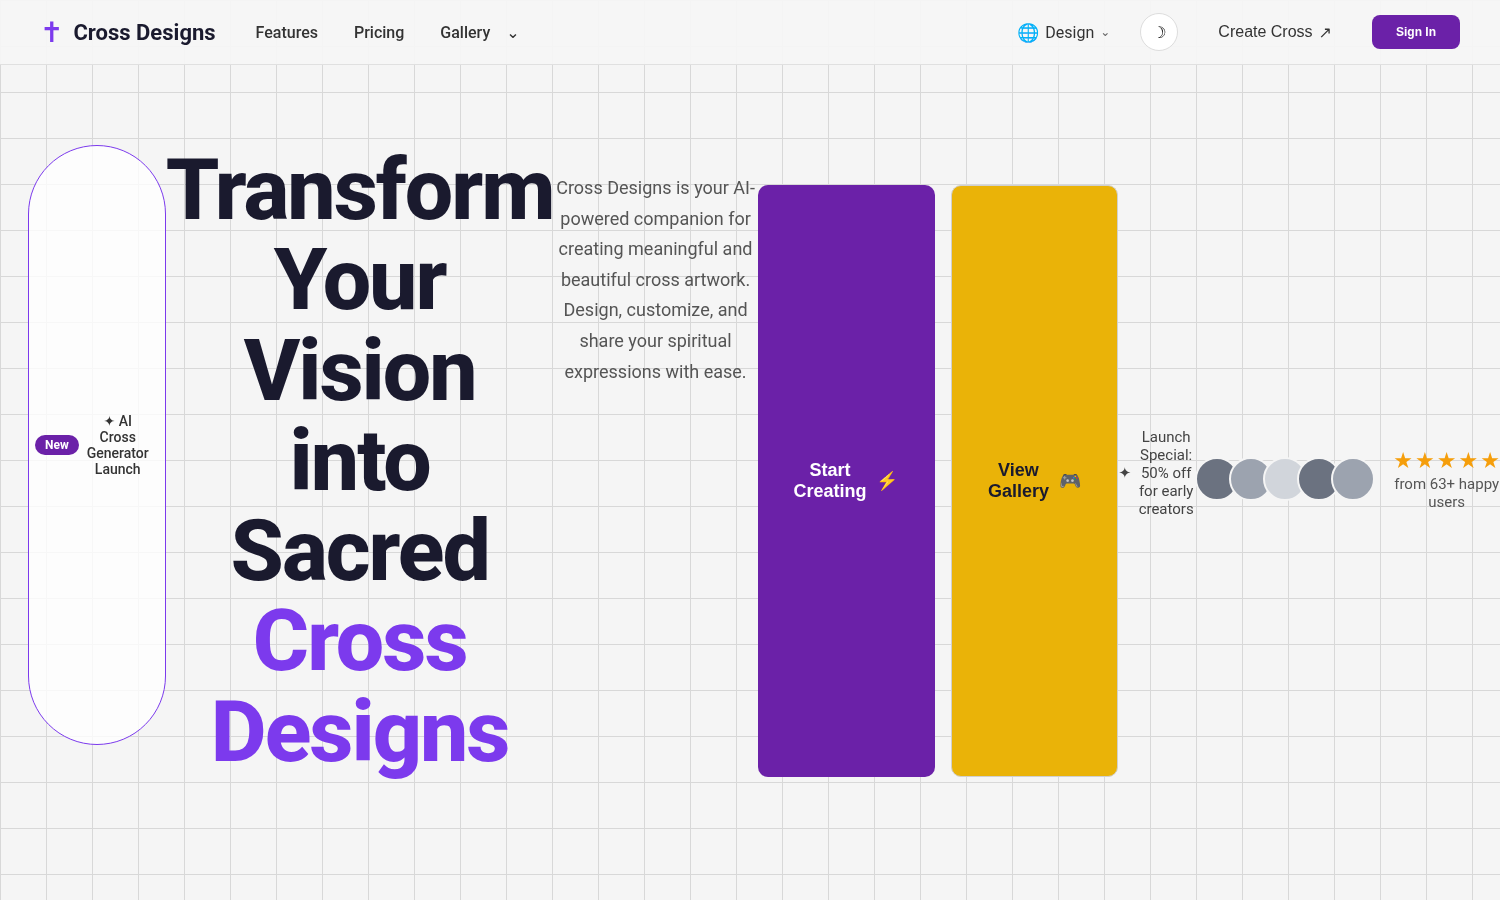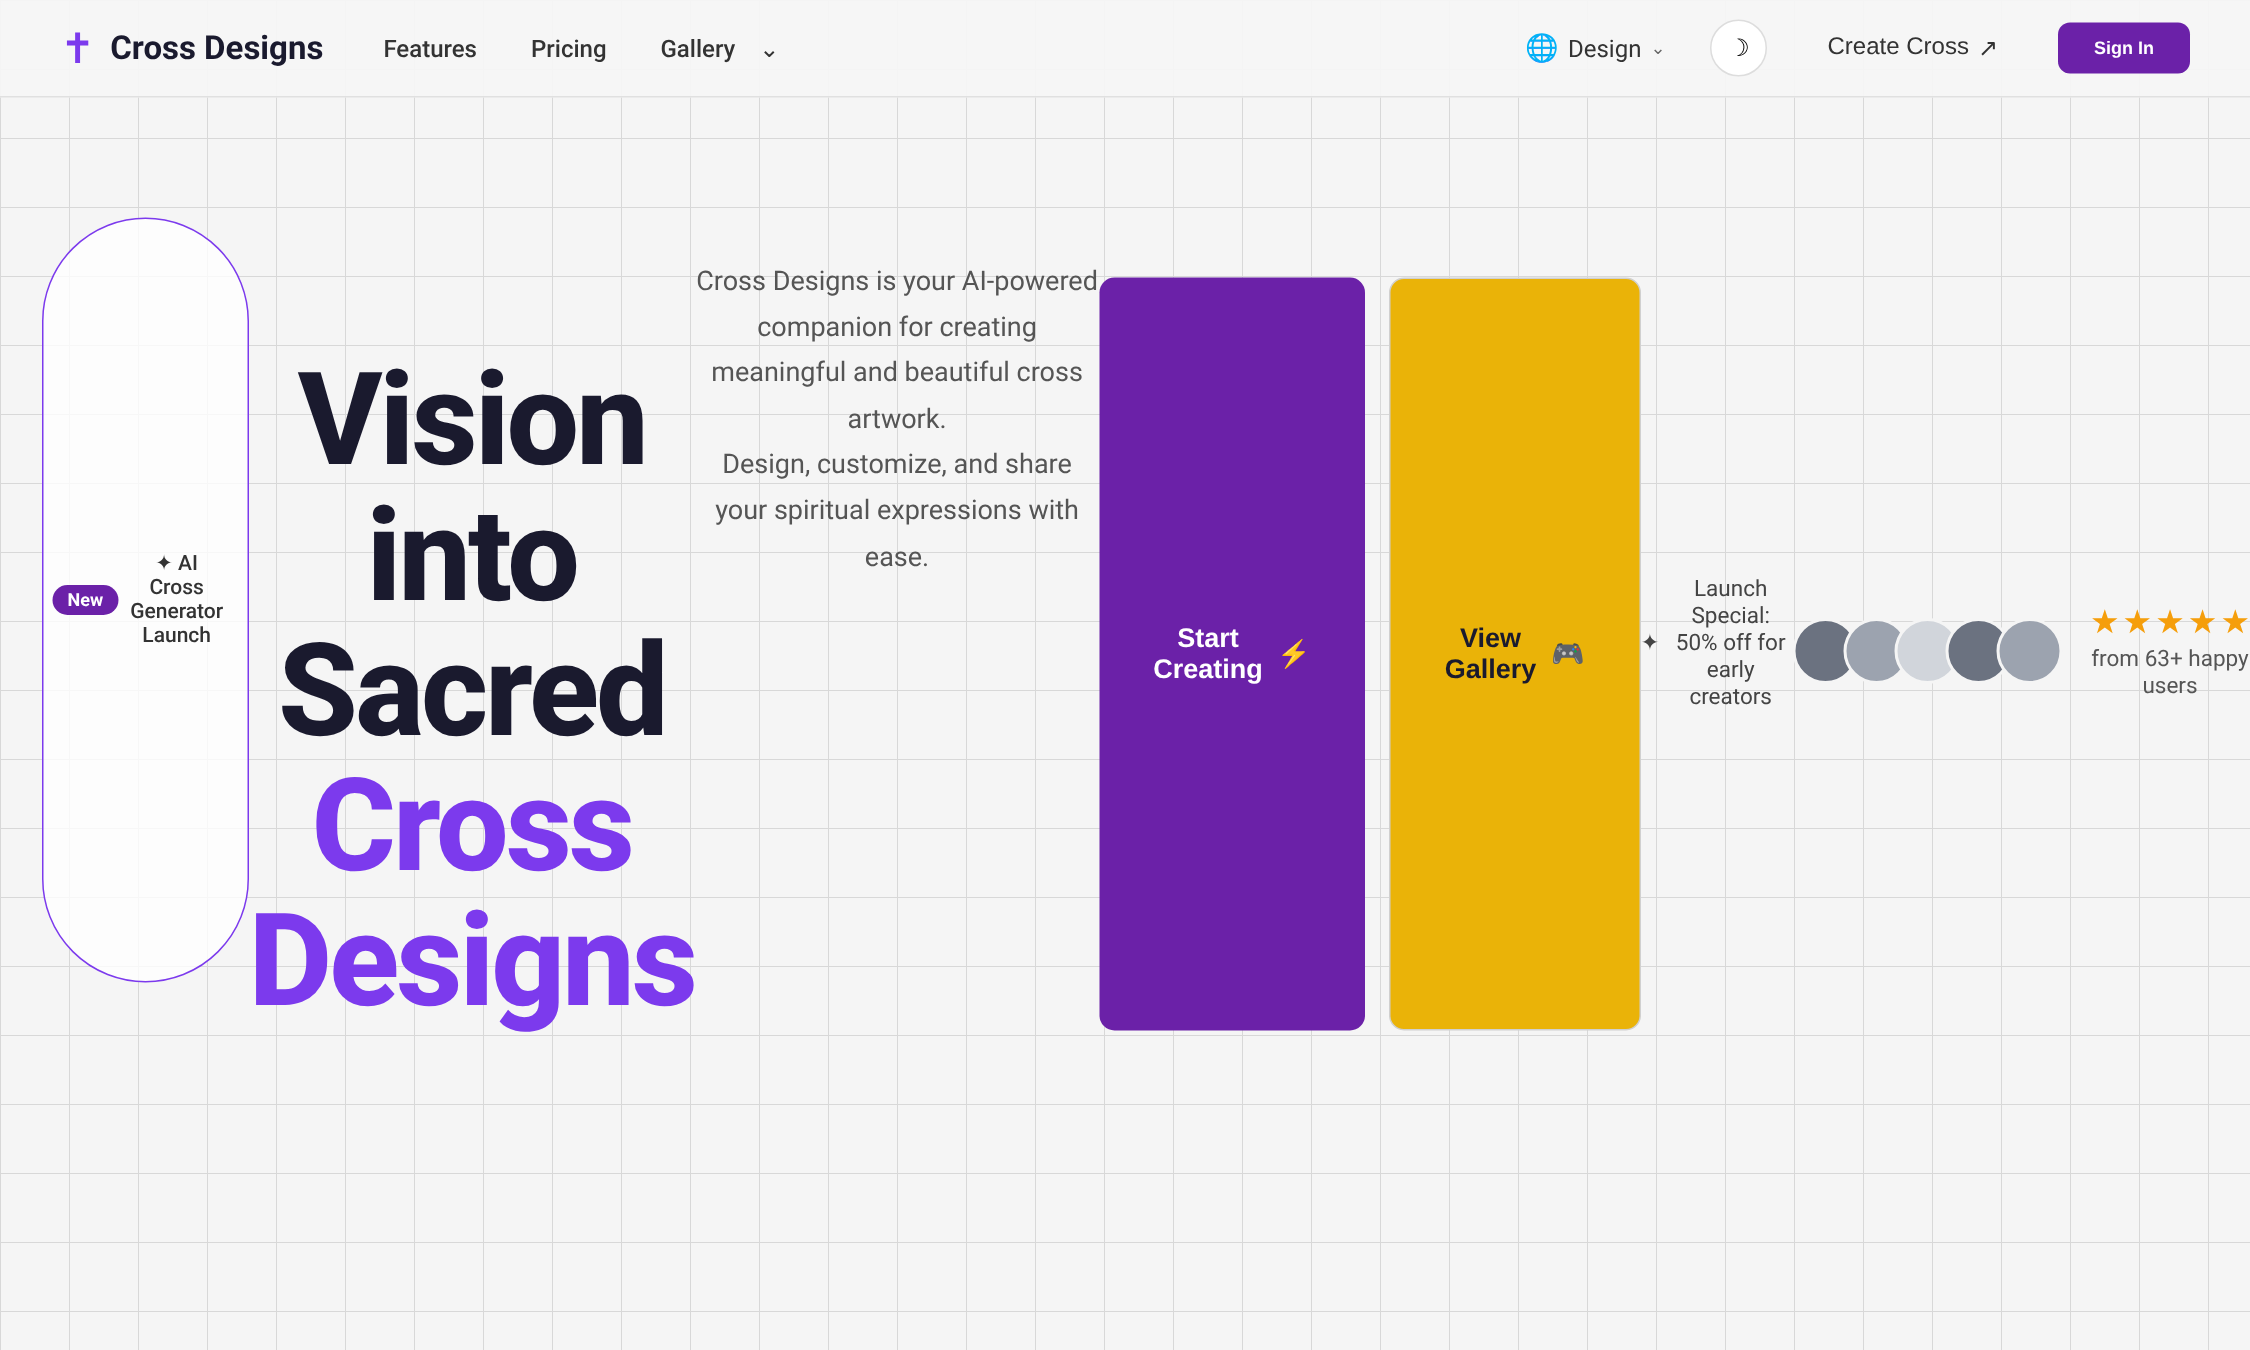--- a/index.html
+++ b/index.html
@@ -368,21 +368,21 @@
   </div>
 </nav>
 
 <section class="hero">
   <div class="badge">
     <span class="badge-new">New</span>
     <span class="badge-text">✦ AI Cross Generator Launch</span>
   </div>
 
   <h1 class="hero-heading">
-    <br>
+    <span>Transform Your</span><br>
     <span>Vision into Sacred</span><br>
     <span class="hero-heading-purple">Cross Designs</span>
   </h1>
 
   <p class="hero-subtext">
     <span>Cross Designs is your AI-powered companion for creating meaningful and beautiful cross artwork.</span><br>
     <span>Design, customize, and share your spiritual expressions with ease.</span>
   </p>
 
   <div class="cta-row">

